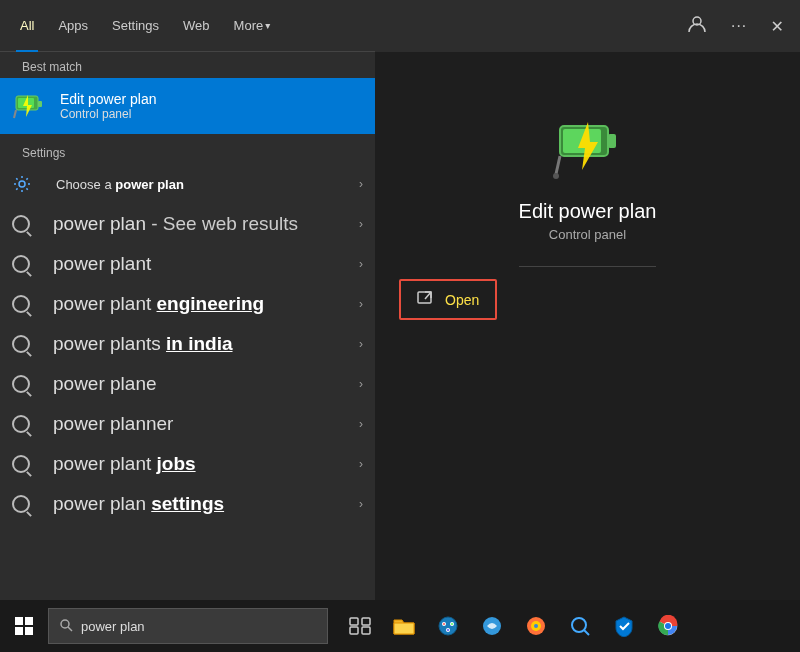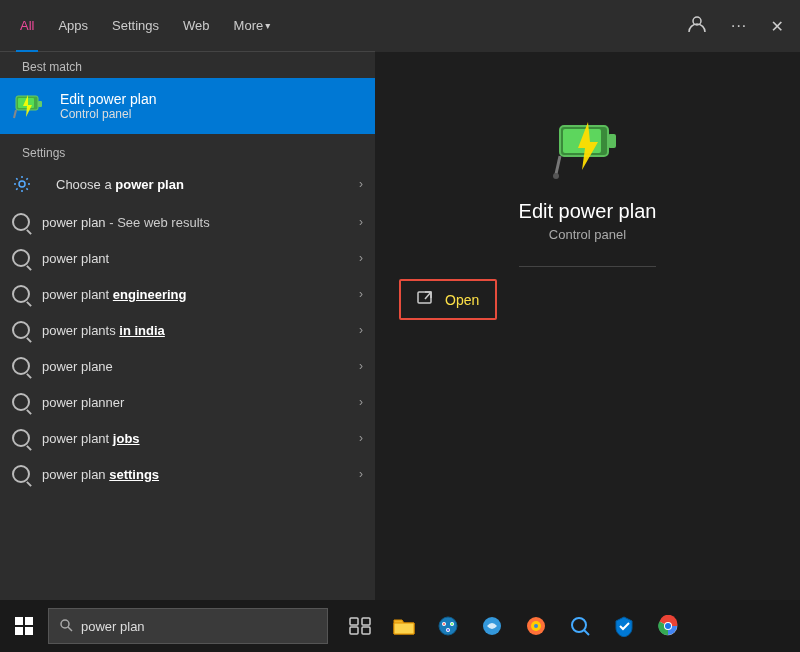--- a/index.html
+++ b/index.html
@@ -52,21 +52,21 @@
       font-size: 13px;
       padding: 8px 12px;
       cursor: pointer;
       position: relative;
       height: 52px;
       display: flex;
       align-items: center;
     }
 
     .nav-tab.active {
-      color: #ec4899;
+      color: #fef9c3;
       justify-content: flex-end;
     }
 
     .nav-tab.active::after {
       content: '';
       position: absolute;
       bottom: 0;
       left: 8px;
       right: 8px;
       height: 2px;
@@ -197,21 +197,22 @@
       bottom: -4px;
       right: -4px;
       width: 6px;
       height: 2px;
       background: #bbb;
       transform: rotate(45deg);
     }
 
     .web-search-text {
       color: #ddd;
-      font-size: 13px;
+      font-size: 19px;
+      margin-left: 11px;
     }
 
     .web-search-text strong {
       font-weight: 700;
       color: #fff;
       text-decoration: underline;
     }
 
     
     .detail-icon-area {

